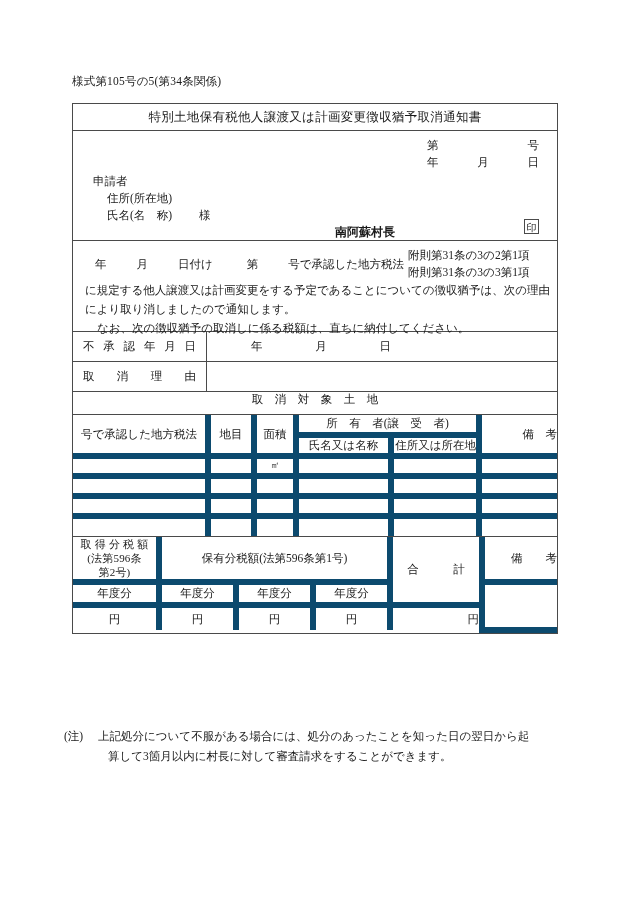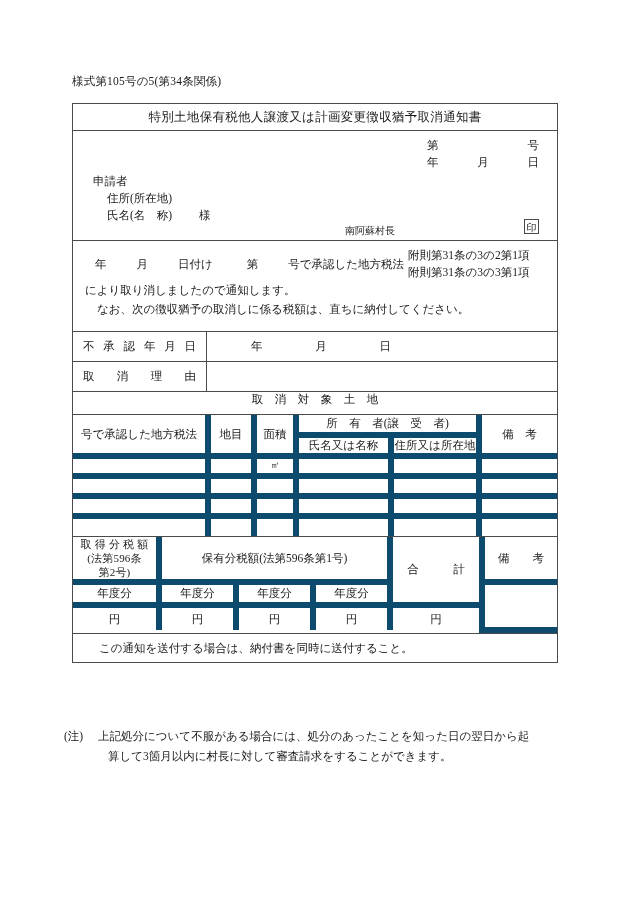--- a/index.html
+++ b/index.html
@@ -80,24 +80,25 @@
     font-size: 11.5px;
     line-height: 17px;
   }
   .applicant .indent { padding-left: 14px; }
   .name-line {
     display: flex;
   }
   .name-line .lbl { width: 92px; font-family: Liberation Serif, serif; }
   .mayor-line {
     position: absolute;
-    left: 272px;
+    left: 262px;
     top: 93px;
-    font-size: 10px;
+    font-size: 12px;
     white-space: nowrap;
+    font-weight: bold;
   }
   .seal-box {
     position: absolute;
     right: 18px;
     top: 88px;
     width: 15px;
     height: 15px;
     border: 1px solid #4a4a4a;
     font-size: 10px;
     line-height: 15px;
@@ -182,21 +183,21 @@
   }
   table.grid td, table.grid th {
     border: 6px solid #0c4a6e;
     font-weight: normal;
     text-align: center;
     padding: 0;
     box-sizing: border-box;
   }
   table.grid tr:first-child td, table.grid tr:first-child th { border-top: none; }
   table.grid td:first-child, table.grid th:first-child { border-left: none; }
-  table.grid td:last-child, table.grid th:last-child { border-right: none; }
+  table.grid td:last-child, table.grid th:last-child { border-right: none; text-align: right; }
   table.grid tr:last-child td { border-bottom: none; }
 
   .h-owner { height: 20px; }
   .h-sub { height: 21px; }
   .h-data { height: 20px; }
   .unit-cell {
     text-align: right;
     padding-right: 6px;
     vertical-align: top;
     font-size: 9px;
@@ -286,20 +287,21 @@
         <span class="seg">日付け</span>
         <span class="sp-c"></span>
         <span class="seg">第</span>
         <span class="sp-d"></span>
         <span class="seg">号で承認した地方税法</span>
         <span class="fusoku">
           <span style="display:block">附則第31条の3の2第1項</span>
           <span style="display:block">附則第31条の3の3第1項</span>
         </span>
       </div>
+      <div class="p-line">に規定する他人譲渡又は計画変更をする予定であることについての徴収猶予は、次の理由</div>
       <div class="p-line">により取り消しましたので通知します。</div>
       <div class="p-line p-indent">なお、次の徴収猶予の取消しに係る税額は、直ちに納付してください。</div>
     </div>
 
     <div class="row lrow">
       <div class="lbl-cell">
         <span>不</span>
         <span>承</span>
         <span>認</span>
         <span>年</span>
@@ -422,23 +424,20 @@
           <td class="yen-cell" style="height:25px">円</td>
           <td class="yen-cell">円</td>
           <td class="yen-cell">円</td>
           <td class="yen-cell">円</td>
           <td class="yen-cell">円</td>
         </tr>
       </tbody>
         </table>
     </div>
 
-    <div class="row note-row">
-      <span>この通知を送付する場合は、納付書を同時に送付すること。</span>
-    </div>
 
   </div>
 
   <div class="footnote">
     <div class="fn-first">
       <span class="fn-label">(注)</span>
       <span>上記処分について不服がある場合には、処分のあったことを知った日の翌日から起</span>
     </div>
     <div class="fn-second">算して3箇月以内に村長に対して審査請求をすることができます。</div>
   </div>

